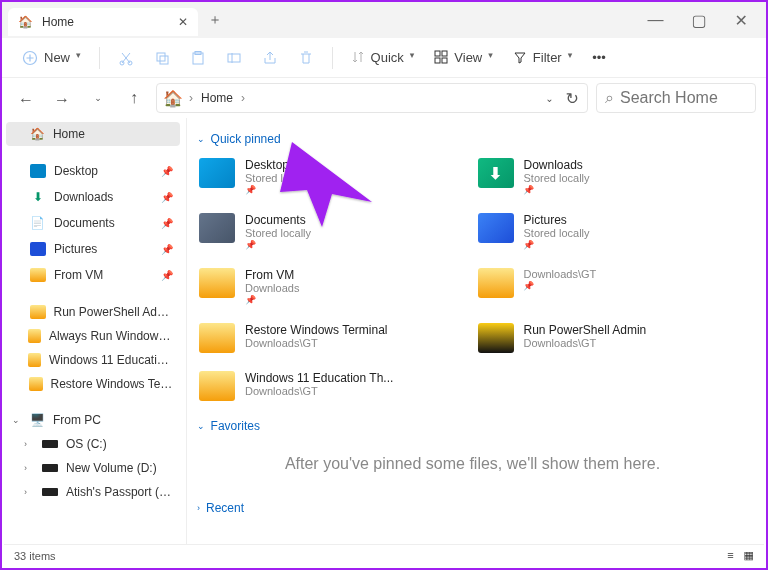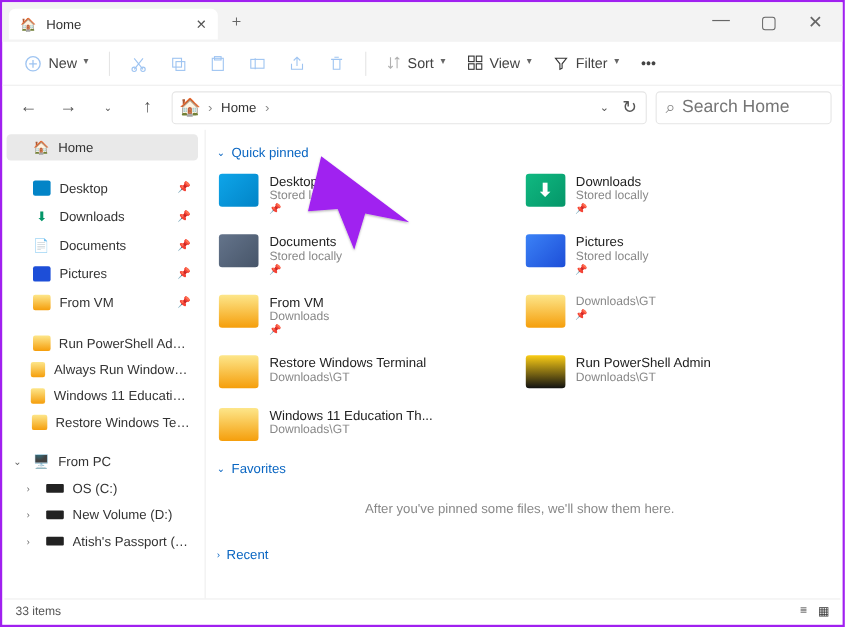--- a/index.html
+++ b/index.html
@@ -30,21 +30,21 @@
 .nav-group { margin-top: 12px; }
 .content { flex: 1; overflow: auto; padding: 10px 8px 10px 0; }
 .section-header { display: flex; align-items: center; gap: 6px; color: #0a66c2; font-size: 12px; padding: 4px 10px 8px; cursor: pointer; }
 .section-header .chev { font-size: 9px; }
 .grid { display: grid; grid-template-columns: repeat(2, 1fr); row-gap: 18px; column-gap: 10px; padding: 4px 12px 14px; }
 .tile { display: flex; gap: 10px; cursor: pointer; }
 .tile-icon { width: 36px; height: 30px; border-radius: 3px; flex-shrink: 0; position: relative; }
 .tile-body .name { font-size: 12px; color: #222; }
 .tile-body .sub { font-size: 11px; color: #888; }
 .tile-body .pin { font-size: 9px; color: #aaa; margin-top: 1px; }
-.fav-empty { font-size: 12px; color: #888; padding: 14px 0 24px; text-align: center; }
+.fav-empty { font-size: 16px; color: #888; padding: 14px 0 24px; text-align: center; }
 .statusbar { position: absolute; bottom: 2px; left: 2px; right: 2px; height: 22px; border-top: 1px solid #eee; display: flex; align-items: center; padding: 0 10px; font-size: 11px; color: #555; text-align: center; }
 .statusbar .views { margin-left: auto; display: flex; gap: 10px; color: #333; }
 .cursor-arrow { position: absolute; left: 270px; top: 130px; pointer-events: none; z-index: 50; }
 
 .ico { width: 16px; height: 16px; display: inline-flex; align-items: center; justify-content: center; }
 
 .fi-desktop { background: linear-gradient(135deg,#0ea5e9,#0284c7); }
 .fi-downloads { background: linear-gradient(135deg,#10b981,#059669); display:flex;align-items:center;justify-content:center;color:#fff;font-weight:bold; }
 .fi-documents { background: linear-gradient(135deg,#64748b,#475569); }
 .fi-pictures { background: linear-gradient(135deg,#3b82f6,#1d4ed8); }
@@ -118,21 +118,21 @@
   <div class="tool-btn inactive">
       <svg width="16" height="16">
         <path d="M3 4h10M5 4v9h6V4M6 2h4" fill="none" stroke="#2a7de1"></path>
       </svg>
     </div>
   <div class="sep"></div>
   <div class="tool-btn inactive">
     <svg width="14" height="14">
         <path d="M4 2v10M2 10l2 2 2-2M10 12V2M8 4l2-2 2 2" stroke="#555" fill="none"></path>
       </svg>
-    <span>Sort</span>
+    <span>Quick</span>
     <span class="chev">▾</span>
   </div>
   <div class="tool-btn">
     <svg width="14" height="14">
         <rect x="1" y="1" width="5" height="5" fill="none" stroke="#333"></rect>
         <rect x="8" y="1" width="5" height="5" fill="none" stroke="#333"></rect>
         <rect x="1" y="8" width="5" height="5" fill="none" stroke="#333"></rect>
         <rect x="8" y="8" width="5" height="5" fill="none" stroke="#333"></rect>
       </svg>
     <span>View</span>

